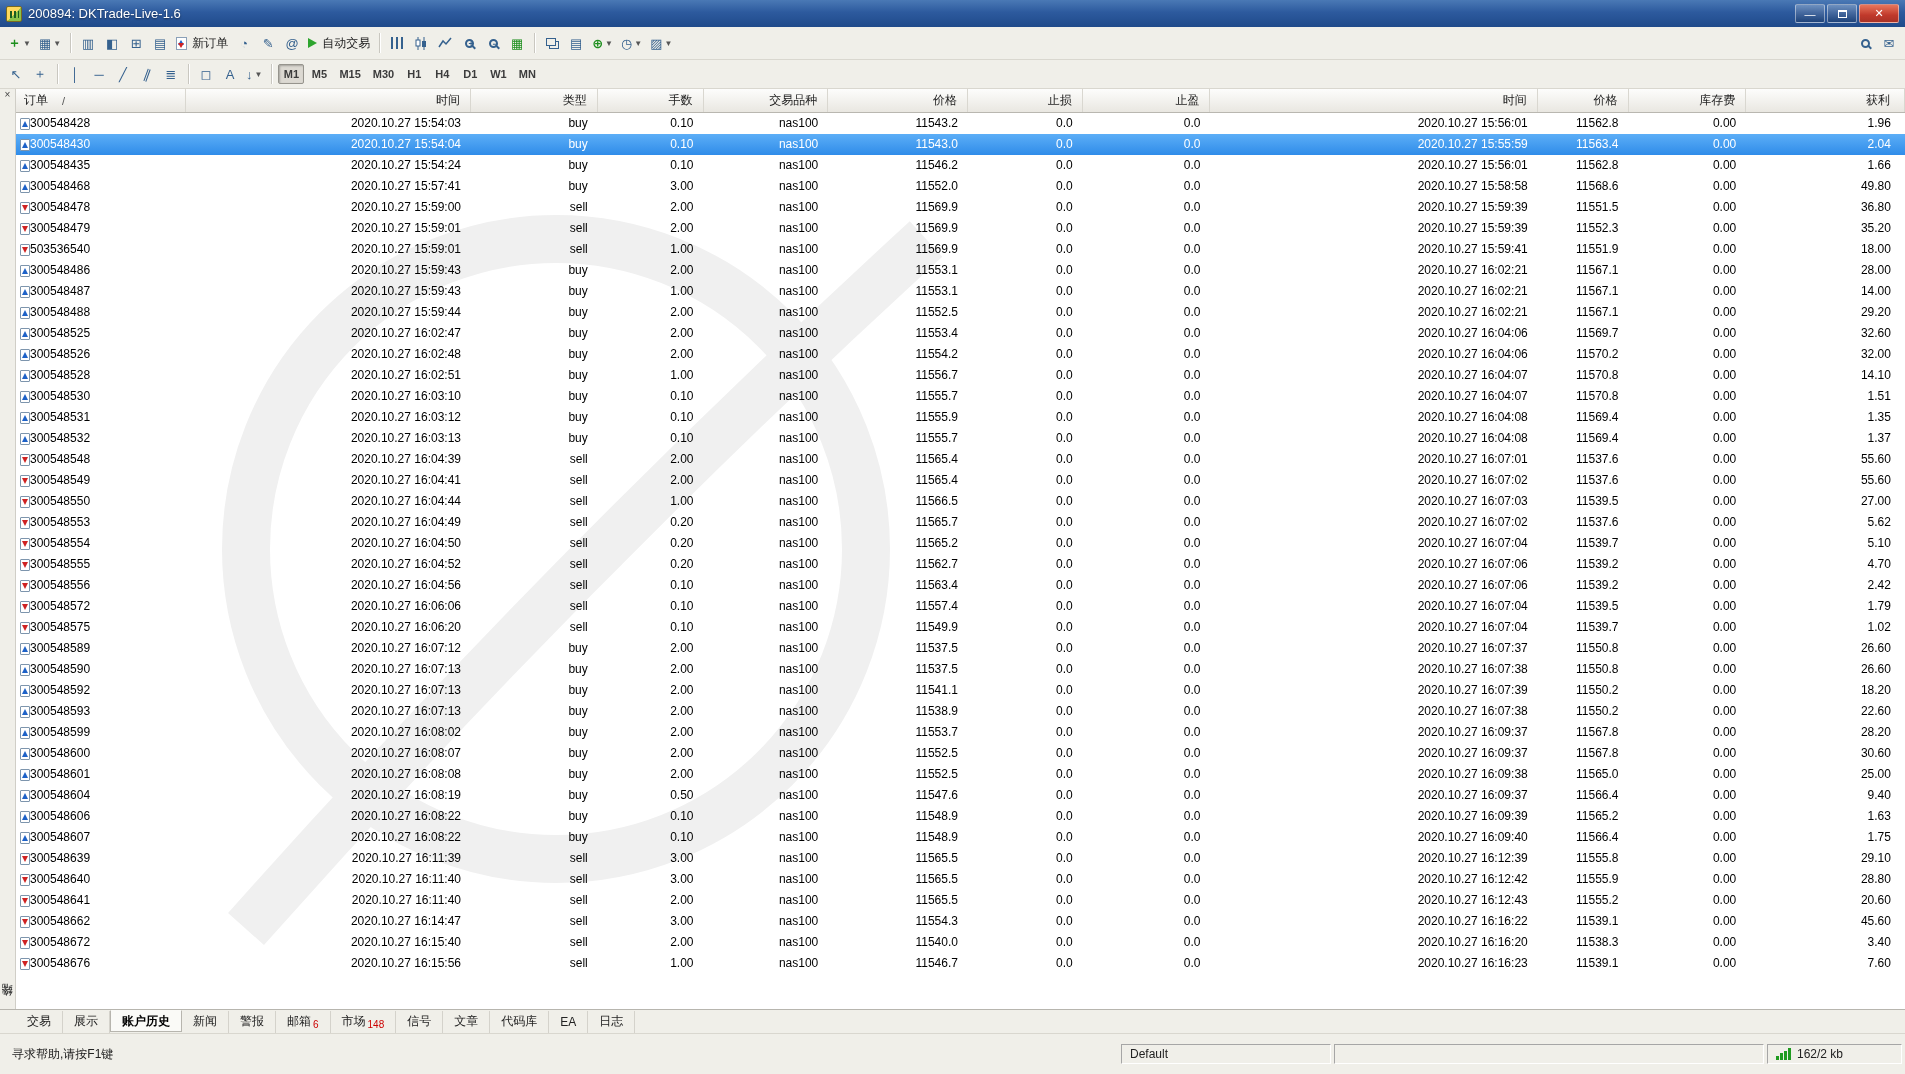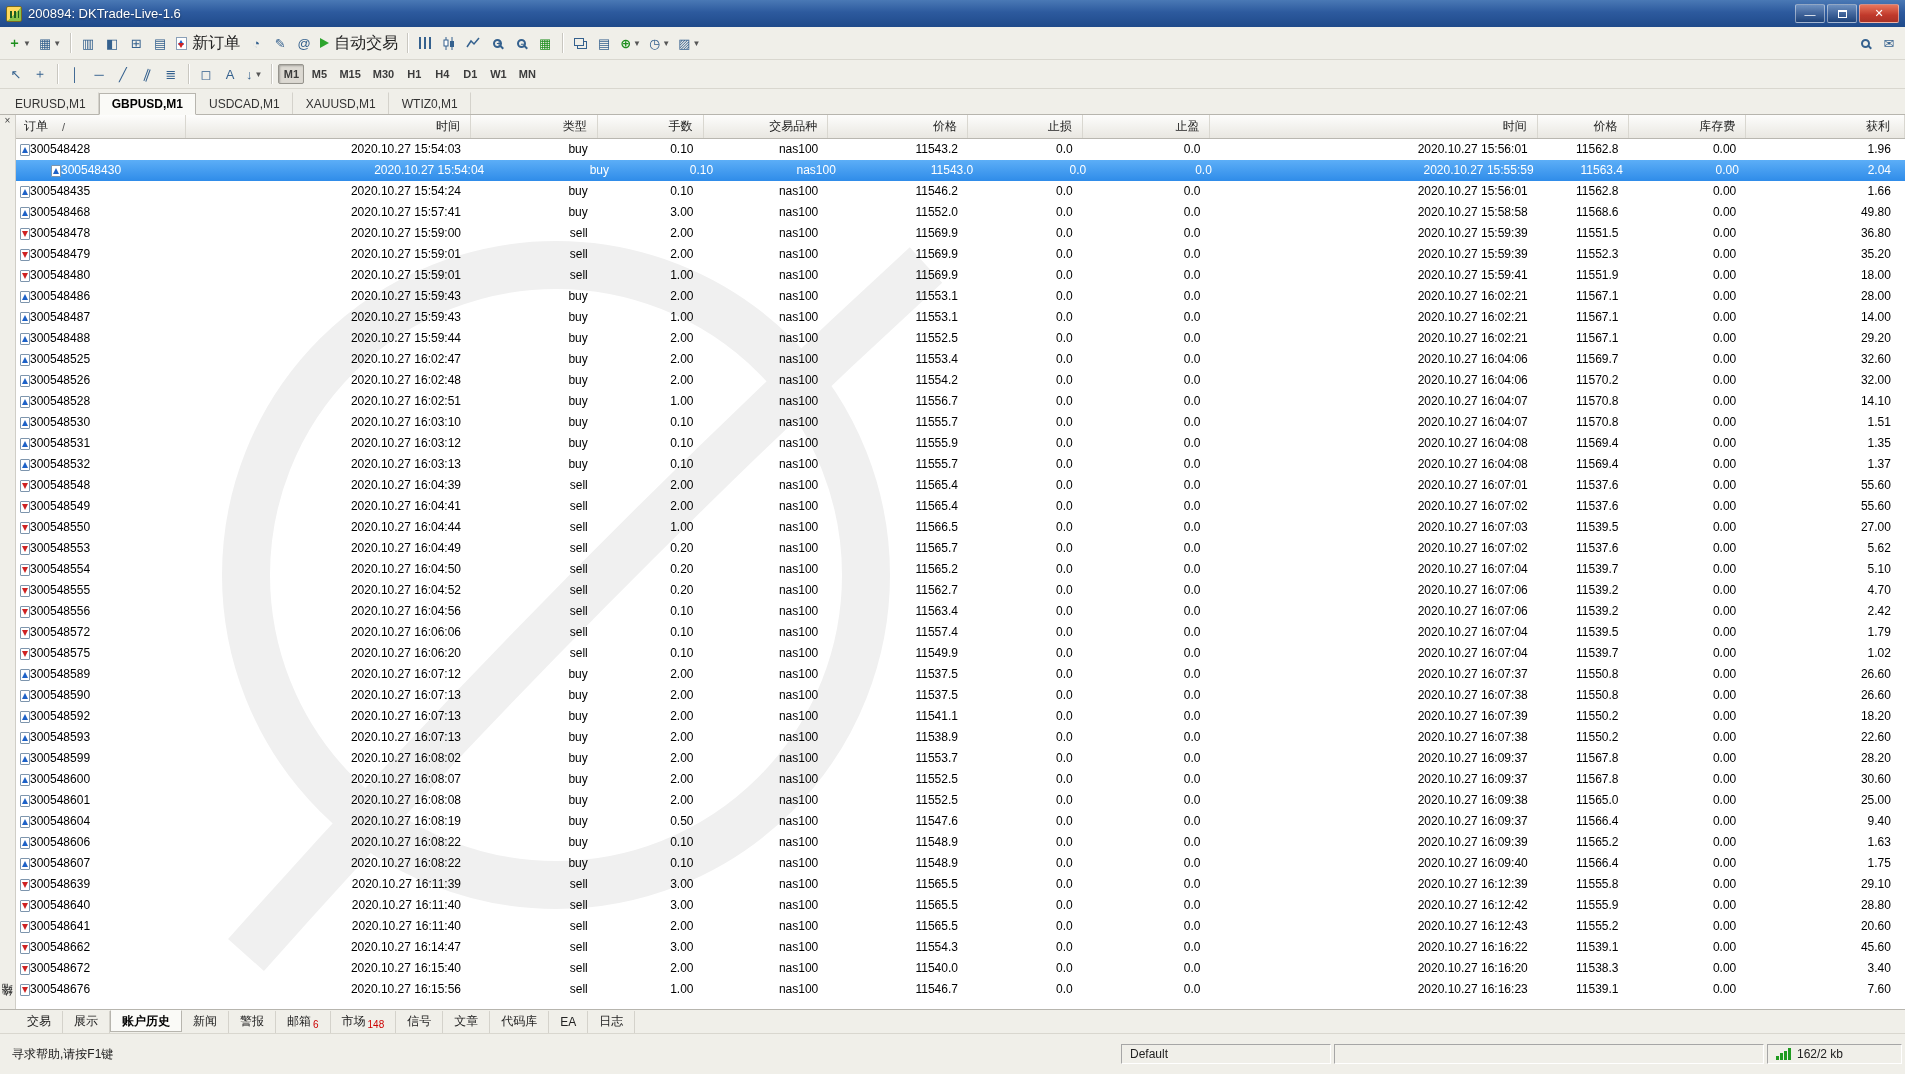--- a/index.html
+++ b/index.html
@@ -29,21 +29,21 @@
   .menubar{height:24px;flex:0 0 24px;background:#f0efe9;border-bottom:1px solid #d9d7cf;
     display:flex;align-items:center;padding:0 4px;color:#222;}
   .menu-item{padding:3px 9px;}
   
   .toolbar{background:#f0efe9;display:flex;align-items:center;padding:0 4px;border-bottom:1px solid #d9d7cf;}
   .toolbar1{height:33px;flex:0 0 33px;}
   .toolbar2{height:29px;flex:0 0 29px;}
   .tbtn{min-width:24px;height:24px;padding:0 3px;display:flex;align-items:center;justify-content:center;
     border:1px solid transparent;border-radius:2px;color:#35618e;font-size:13px;gap:2px;}
   .tbtn .caret{font-size:8px;color:#555;}
-  .tbtn .lbl{color:#222;font-size:16px;margin-left:3px;}
+  .tbtn .lbl{color:#222;font-size:12px;margin-left:3px;}
   .tsep{width:1px;height:20px;background:#c9c7c0;box-shadow:1px 0 0 #fff;margin:0 5px;flex:0 0 1px;}
   .g-green{color:#1e8f1e;font-weight:bold;}
   .glyph-bars{width:12px;height:12px;background:repeating-linear-gradient(90deg,#35618e 0 2px,transparent 2px 5px);}
   .glyph-cascade{width:10px;height:8px;border:1px solid #35618e;box-shadow:3px 3px 0 -1px #f0efe9,3px 3px 0 0 #35618e;margin:0 3px 3px 0;}
   .mag{position:relative;width:9px;height:9px;border:2px solid #35618e;border-radius:50%;display:inline-block;}
   .mag::after{content:"";position:absolute;width:5px;height:2px;background:#35618e;right:-4px;bottom:-2px;transform:rotate(45deg);}
   .mag .pm{position:absolute;left:0;top:-4px;width:9px;text-align:center;font-size:9px;font-weight:bold;color:#35618e;line-height:9px;}
   .mag .pm.inner{top:-1px;}
   .play{width:0;height:0;border-left:9px solid #2ea52e;border-top:5px solid transparent;border-bottom:5px solid transparent;}
   .neworder-ico{width:11px;height:13px;background:#fff;border:1px solid #8aa0b8;position:relative;}
@@ -70,21 +70,21 @@
   .hc.first{justify-content:flex-start;padding-left:8px;gap:14px;}
   .sortglyph{color:#555;font-size:11px;}
   .grid-body{position:relative;}
   .row{display:flex;height:21px;line-height:21px;}
   .c{overflow:hidden;white-space:nowrap;}
   .num{text-align:right;padding-right:10px;}
   .c0{width:170px;display:flex;align-items:center;padding-left:4px;}
   .c1{width:286px;}.c2{width:127px;}.c3{width:106px;}.c4{width:125px;}.c5{width:140px;}
   .c6{width:115px;}.c7{width:128px;}.c8{width:328px;}.c9{width:91px;}.c10{width:118px;text-align:right;}
   .c11{width:159px;padding-right:14px;}
-  .row.selected{background:linear-gradient(180deg,#5caef7,#2f8ce9);color:#fff;padding-left:31px;}
+  .row.selected{background:linear-gradient(180deg,#5caef7,#2f8ce9);color:#fff;}
   .doc{width:10px;height:12px;border:1px solid #7d95ad;background:#fff;position:relative;border-radius:1px;flex:0 0 auto;}
   .doc::after{content:"";position:absolute;left:1px;top:2px;width:0;height:0;border-style:solid;}
   .doc.buy::after{border-width:0 3px 6px 3px;border-color:transparent transparent #1e62c8 transparent;}
   .doc.sell::after{border-width:6px 3px 0 3px;border-color:#cf2222 transparent transparent transparent;}
   
   .bottom-tabs{height:24px;flex:0 0 24px;background:#f0efe9;border-top:1px solid #b7b5ae;display:flex;align-items:center;padding:0 0 0 16px;}
   .btab{padding:0 11px;height:22px;display:flex;align-items:center;border-right:1px solid #d4d2cb;color:#222;}
   .btab.active{font-weight:bold;background:#fafaf7;border:1px solid #b7b5ae;border-top:1px solid #fafaf7;margin-top:-1px;color:#000;}
   .badge{color:#cc0000;font-size:10px;margin-left:2px;position:relative;bottom:-3px;}
   .badge:empty{display:none;}
@@ -255,27 +255,20 @@
     <div class="tf">M5</div>
     <div class="tf">M15</div>
     <div class="tf">M30</div>
     <div class="tf">H1</div>
     <div class="tf">H4</div>
     <div class="tf">D1</div>
     <div class="tf">W1</div>
     <div class="tf">MN</div>
   </div>
 
-  <div class="chart-tabs">
-    <div class="ctab">EURUSD,M1</div>
-    <div class="ctab active">GBPUSD,M1</div>
-    <div class="ctab">USDCAD,M1</div>
-    <div class="ctab">XAUUSD,M1</div>
-    <div class="ctab">WTIZ0,M1</div>
-  </div>
 
   <div class="main">
     <div class="side-strip">
       <div class="panel-close">×</div>
       <div class="panel-caption">终端</div>
     </div>
     <div class="table-area">
       <svg class="watermark" width="980" height="860">
         <g fill="none" stroke="#f0f0f0" stroke-width="48">
           <circle cx="460" cy="400" r="310"></circle>
@@ -398,21 +391,21 @@
     <div class="c c6 num cell">0.0</div>
     <div class="c c7 num cell">0.0</div>
     <div class="c c8 num cell">2020.10.27 15:59:39</div>
     <div class="c c9 num cell">11552.3</div>
     <div class="c c10 num cell">0.00</div>
     <div class="c c11 num cell">35.20</div>
   </div>
           <div class="row">
     <div class="c c0">
               <span class="doc sell"></span>
-              <span class="cell">300548480</span>
+              <span class="cell">503536540</span>
             </div>
     <div class="c c1 num cell">2020.10.27 15:59:01</div>
     <div class="c c2 num cell">sell</div>
     <div class="c c3 num cell">1.00</div>
     <div class="c c4 num cell">nas100</div>
     <div class="c c5 num cell">11569.9</div>
     <div class="c c6 num cell">0.0</div>
     <div class="c c7 num cell">0.0</div>
     <div class="c c8 num cell">2020.10.27 15:59:41</div>
     <div class="c c9 num cell">11551.9</div>

